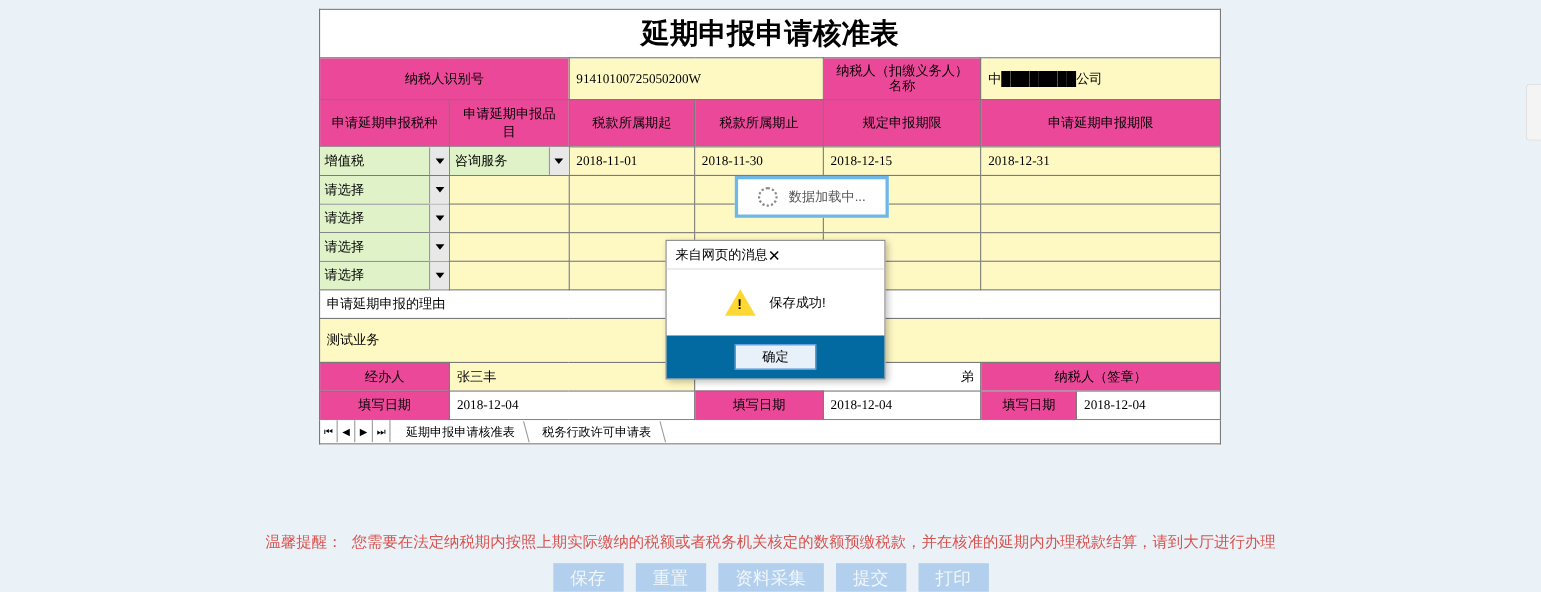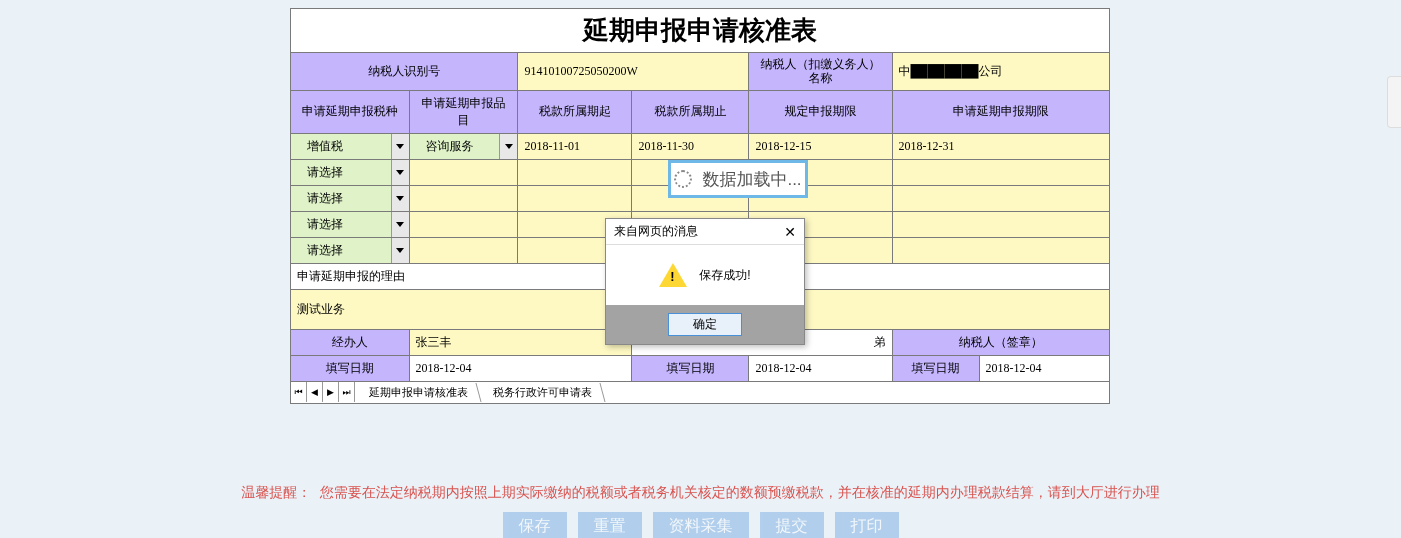--- a/index.html
+++ b/index.html
@@ -36,32 +36,32 @@
       border: 1px solid #7a7a7a;
       padding: 4px 6px;
       font-size: 12px;
       text-align: left;
       vertical-align: middle;
       height: 24px;
     }
     th {
       font-weight: normal;
       text-align: center;
-      background: #c4b5fd;
+      background: #ec4899;
     }
     .green-cell {
       background: #fef9c3;
     }
     .select-cell {
       background: #dff2c8;
       position: relative;
       padding: 0;
     }
     .select-cell span {
-      padding: 4px 16px;
+      padding: 4px 4px;
       display: inline-block;
     }
     .dropdown-arrow {
       position: absolute;
       right: 0;
       top: 0;
       bottom: 0;
       width: 18px;
       background: #e8e8e8;
       border-left: 1px solid #999;
@@ -145,21 +145,21 @@
       left: 668px;
       top: 160px;
       width: 140px;
       height: 38px;
       background: #fff;
       border: 3px solid #6eb8e8;
       display: flex;
       align-items: center;
       justify-content: center;
       gap: 10px;
-      font-size: 17px;
+      font-size: 12px;
       font-family: "Microsoft YaHei", sans-serif;
       color: #555;
     }
     .spinner {
       width: 18px;
       height: 18px;
       border: 2px dotted #888;
       border-radius: 50%;
     }
     .dialog {
@@ -167,21 +167,20 @@
       left: 605px;
       top: 218px;
       width: 200px;
       background: #fff;
       border: 1px solid #888;
       box-shadow: 2px 2px 6px rgba(0,0,0,0.25);
       font-family: "Microsoft YaHei", sans-serif;
     }
     .dialog-header {
       display: flex;
-      justify-content: space-between;
       align-items: center;
       padding: 4px 8px;
       font-size: 12px;
       border-bottom: 1px solid #ddd;
     }
     .dialog-close {
       cursor: pointer;
       font-size: 14px;
     }
     .dialog-body {
@@ -205,21 +204,21 @@
       position: absolute;
       left: -3px;
       top: 6px;
       color: #000;
       font-weight: bold;
       font-size: 13px;
     }
     .dialog-footer {
       text-align: center;
       padding: 8px;
-      background: #a3a3a3;
+      background: #0369a1;
     }
     .dialog-footer button {
       padding: 2px 24px;
       font-size: 12px;
       border: 1px solid #4a90d9;
       background: #e8f0fa;
       color: #000;
       font-family: "Microsoft YaHei", sans-serif;
     }
     .side-tab {

